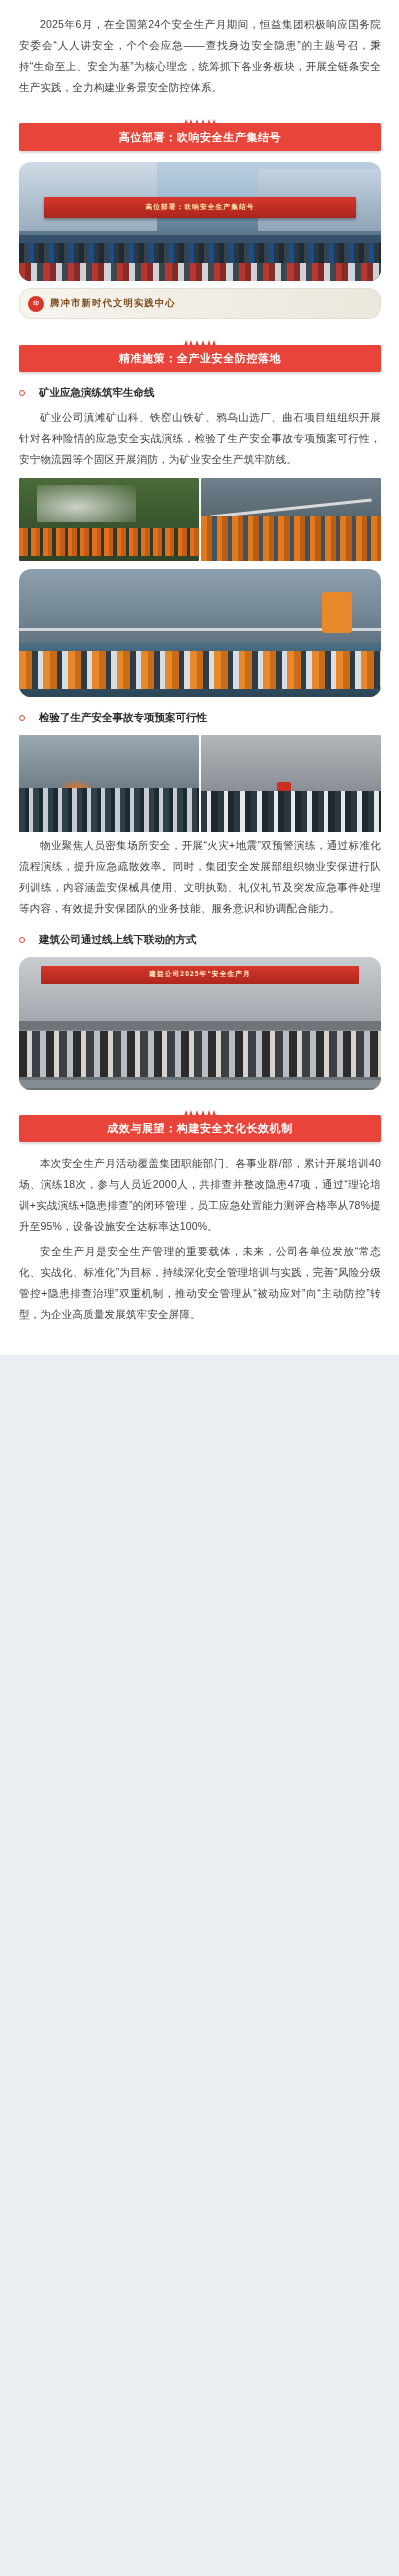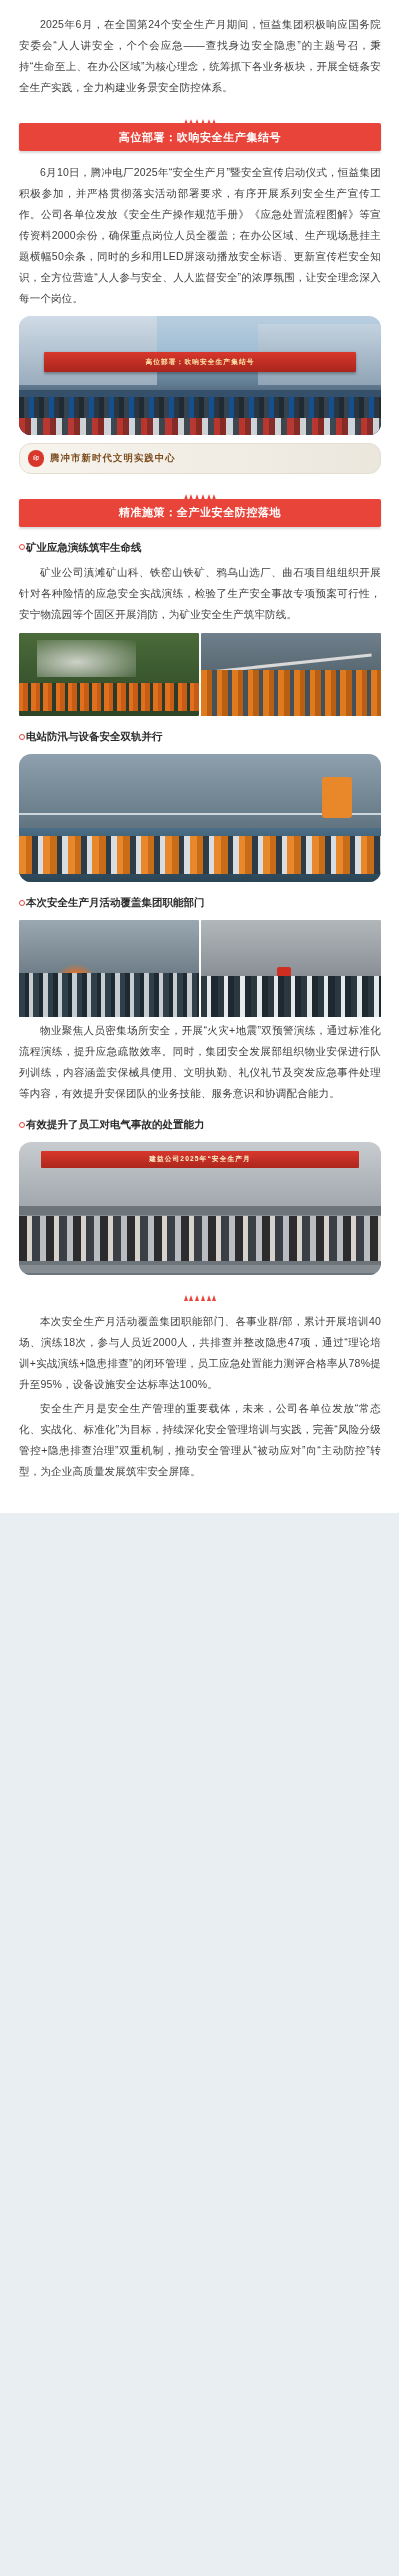--- a/index.html
+++ b/index.html
@@ -73,21 +73,21 @@
     transform: translateY(-50%) rotate(45deg);
     z-index: -1;
   }
   .ribbon-bar::before { left: -3.3px; }
   .ribbon-bar::after { right: -3.3px; }
 
   
   .bullet-head {
     display: flex;
     align-items: flex-start;
-    gap: 1px;
+    gap: 14px;
     padding: 0 19px;
     margin: 12.2px 0 5.6px 0;
     text-align: right;
   }
   .bullet-dot {
     width: 6.1px; height: 6.1px;
     border: 1.7px solid #e8443a;
     border-radius: 50%;
     margin-top: 5.6px;
     flex: 0 0 auto;
@@ -176,40 +176,37 @@
   .top-pad { height: 14.4px; }
 </style>
 </head>
 <body>
 
 <div class="page">
 
   <div class="top-pad"></div>
 
   <div class="body-text">
-    <p>2025年6月，在全国第24个安全生产月期间，恒益集团积极响应国务院安委会“人人讲安全，个个会应急——查找身边安全隐患”的主题号召，秉持“生命至上、在办公区域”为核心理念，统筹抓下各业务板块，开展全链条安全生产实践，全力构建业务景安全防控体系。</p>
+    <p>2025年6月，在全国第24个安全生产月期间，恒益集团积极响应国务院安委会“人人讲安全，个个会应急——查找身边安全隐患”的主题号召，秉持“生命至上、安全为基”为核心理念，统筹抓下各业务板块，开展全链条安全生产实践，全力构建业务景安全防控体系。</p>
   </div>
 
   <div class="section-head">
     <div class="ribbon-wrap">
       <div class="ribbon-top">
           <i></i>
           <i></i>
           <i></i>
           <i></i>
           <i></i>
           <i></i>
         </div>
       <div class="ribbon-bar">高位部署：吹响安全生产集结号</div>
     </div>
   </div>
 
-  <div class="body-text">
-    <p>6月10日，腾冲电厂2025年“安全生产月”暨安全宣传启动仪式，恒益集团积极参加，并严格贯彻落实活动部署要求，有序开展系列安全生产宣传工作。公司各单位发放《安全生产操作规范手册》《应急处置流程图解》等宣传资料2000余份，确保重点岗位人员全覆盖；在办公区域、生产现场悬挂主题横幅50余条，同时的乡和用LED屏滚动播放安全标语、更新宣传栏安全知识，全方位营造“人人参与安全、人人监督安全”的浓厚氛围，让安全理念深入每一个岗位。</p>
-  </div>
 
   <div class="photo p1">
     <div class="bldgA"></div>
     <div class="bldgB"></div>
     <div class="bannerRed">
       <div class="bt">高位部署：吹响安全生产集结号</div>
     </div>
     <div class="stage"></div>
     <div class="crowd"></div>
     <div class="crowd2"></div>
@@ -245,71 +242,68 @@
     <div class="ph p3a">
       <div class="smoke"></div>
       <div class="row"></div>
     </div>
     <div class="ph p3b">
       <div class="hose"></div>
       <div class="men"></div>
     </div>
   </div>
 
-  <div class="bullet-head">
-    <span class="bullet-dot"></span>
-    <span class="bullet-title">电站防汛与设备安全双轨并行</span>
-  </div>
   <div class="photo p4">
     <div class="rail"></div>
     <div class="vest"></div>
     <div class="water"></div>
     <div class="people"></div>
   </div>
 
   <div class="bullet-head">
     <span class="bullet-dot"></span>
-    <span class="bullet-title">本次安全生产月活动覆盖集团职能部门</span>
+    <span class="bullet-title">检验了生产安全事故专项预案可行性</span>
   </div>
   <div class="photo-grid2">
     <div class="ph p5a">
       <div class="flame"></div>
       <div class="ppl"></div>
     </div>
     <div class="ph p5b">
       <div class="cyl"></div>
       <div class="ppl2"></div>
     </div>
   </div>
   <div class="body-text">
     <p>物业聚焦人员密集场所安全，开展“火灾+地震”双预警演练，通过标准化流程演练，提升应急疏散效率。同时，集团安全发展部组织物业安保进行队列训练，内容涵盖安保械具使用、文明执勤、礼仪礼节及突发应急事件处理等内容，有效提升安保团队的业务技能、服务意识和协调配合能力。</p>
   </div>
 
   <div class="bullet-head">
     <span class="bullet-dot"></span>
-    <span class="bullet-title">有效提升了员工对电气事故的处置能力</span>
+    <span class="bullet-title">建筑公司通过线上线下联动的方式</span>
   </div>
   <div class="photo p6">
     <div class="banner">
       <div class="bt">建益公司2025年“安全生产月</div>
     </div>
     <div class="tables"></div>
     <div class="heads"></div>
   </div>
 
   <div class="section-head">
     <div class="ribbon-wrap">
       <div class="ribbon-top">
           <i></i>
           <i></i>
           <i></i>
           <i></i>
           <i></i>
           <i></i>
         </div>
+      <div class="ribbon-bar">成效与展望：构建安全文化长效机制</div>
     </div>
   </div>
 
   <div class="body-text">
     <p>本次安全生产月活动覆盖集团职能部门、各事业群/部，累计开展培训40场、演练18次，参与人员近2000人，共排查并整改隐患47项，通过“理论培训+实战演练+隐患排查”的闭环管理，员工应急处置能力测评合格率从78%提升至95%，设备设施安全达标率达100%。</p>
     <p>安全生产月是安全生产管理的重要载体，未来，公司各单位发放“常态化、实战化、标准化”为目标，持续深化安全管理培训与实践，完善“风险分级管控+隐患排查治理”双重机制，推动安全管理从“被动应对”向“主动防控”转型，为企业高质量发展筑牢安全屏障。</p>
   </div>
 
   <div class="footer-space"></div>
 </div>

